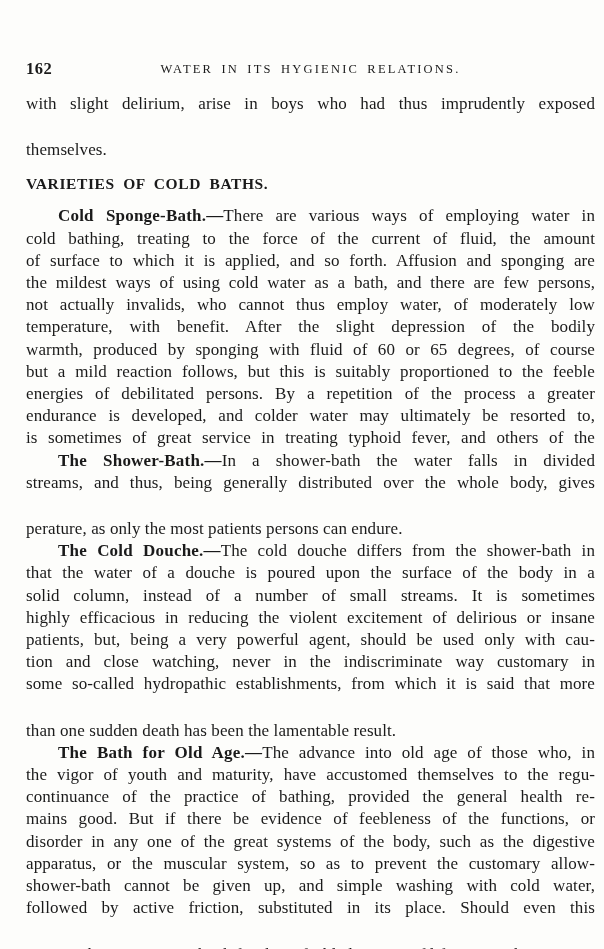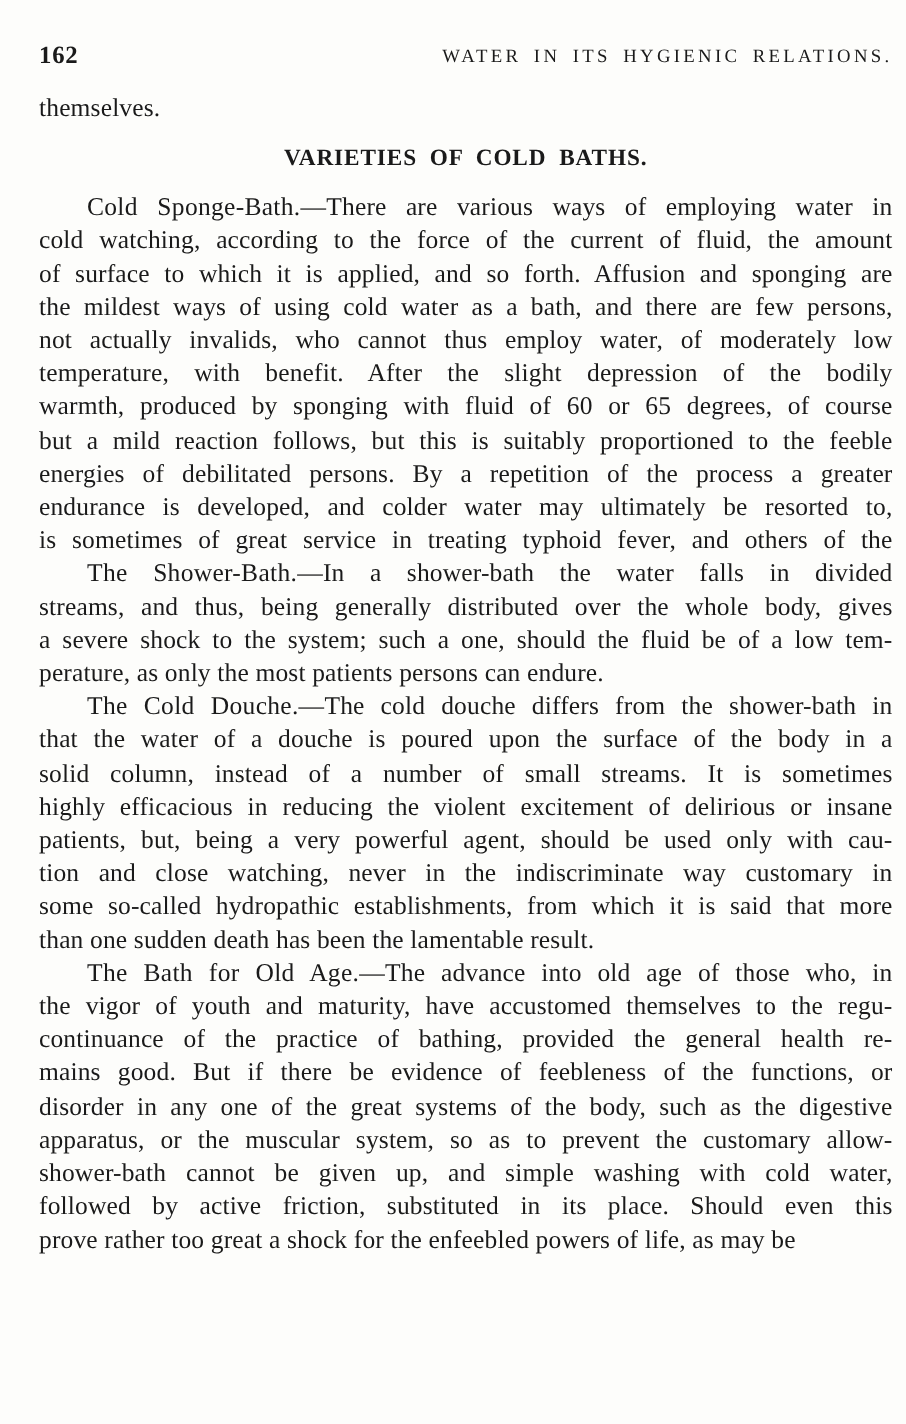--- a/index.html
+++ b/index.html
@@ -25,93 +25,94 @@
   }
   .page-number {
     position: absolute;
     left: 0;
     top: 0;
     font-weight: bold;
     font-size: 16.5px;
     letter-spacing: 0.5px;
   }
   .running-title {
-    text-align: right;
+    text-align: center;
     font-size: 12.5px;
     letter-spacing: 2.2px;
     padding-top: 3px;
     word-spacing: 3px;
+    margin-top: 32px;
   }
   .intro {
     margin-top: 17px;
   }
   .section-heading {
     margin-top: 13px;
-    text-align: center;
     font-weight: bold;
     font-size: 15.5px;
     letter-spacing: 0.6px;
     word-spacing: 4px;
     line-height: 19px;
   }
   .paragraphs {
     margin-top: 12px;
   }
   .line {
     font-size: 17px;
     line-height: 22.2px;
     text-align: justify;
     text-align-last: justify;
     white-space: normal;
     letter-spacing: 0.1px;
   }
   .line.last {
     text-align-last: left;
+    margin-top: 24px;
   }
   .paragraph .line.first {
     text-indent: 32px;
   }
   .lead {
-    font-weight: normal;
+    font-weight: bold;
     letter-spacing: 0.2px;
   }
 </style>
 </head>
 <body>
 
 <div class="page">
   <div class="page-header">
     <span class="page-number">162</span>
     <div class="running-title">WATER IN ITS HYGIENIC RELATIONS.</div>
   </div>
 
   <div class="intro">
+      <div class="line">with slight delirium, arise in boys who had thus imprudently exposed</div>
       <div class="line last">themselves.</div>
     </div>
 
   <div class="section-heading">VARIETIES OF COLD BATHS.</div>
 
   <div class="paragraphs">
       <div class="paragraph">
         <div class="line first"><span class="lead">Cold Sponge-Bath.—</span>There are various ways of employing water in</div>
-        <div class="line">cold watching, according to the force of the current of fluid, the amount</div>
+        <div class="line">cold bathing, treating to the force of the current of fluid, the amount</div>
         <div class="line">of surface to which it is applied, and so forth.  Affusion and sponging are</div>
         <div class="line">the mildest ways of using cold water as a bath, and there are few persons,</div>
         <div class="line">not actually invalids, who cannot thus employ water, of moderately low</div>
         <div class="line">temperature, with benefit.  After the slight depression of the bodily</div>
         <div class="line">warmth, produced by sponging with fluid of 60 or 65 degrees, of course</div>
         <div class="line">but a mild reaction follows, but this is suitably proportioned to the feeble</div>
         <div class="line">energies of debilitated persons.  By a repetition of the process a greater</div>
         <div class="line">endurance is developed, and colder water may ultimately be resorted to,</div>
         <div class="line">is sometimes of great service in treating typhoid fever, and others of the</div>
       </div>
       <div class="paragraph">
         <div class="line first"><span class="lead">The Shower-Bath.—</span>In a shower-bath the water falls in divided</div>
         <div class="line">streams, and thus, being generally distributed over the whole body, gives</div>
-        <div class="line">a severe shock to the system; such a one, should the fluid be of a low tem-</div>
         <div class="line last">perature, as only the most patients persons can endure.</div>
       </div>
       <div class="paragraph">
         <div class="line first"><span class="lead">The Cold Douche.—</span>The cold douche differs from the shower-bath in</div>
         <div class="line">that the water of a douche is poured upon the surface of the body in a</div>
         <div class="line">solid column, instead of a number of small streams.  It is sometimes</div>
         <div class="line">highly efficacious in reducing the violent excitement of delirious or insane</div>
         <div class="line">patients, but, being a very powerful agent, should be used only with cau-</div>
         <div class="line">tion and close watching, never in the indiscriminate way customary in</div>
         <div class="line">some so-called hydropathic establishments, from which it is said that more</div>

